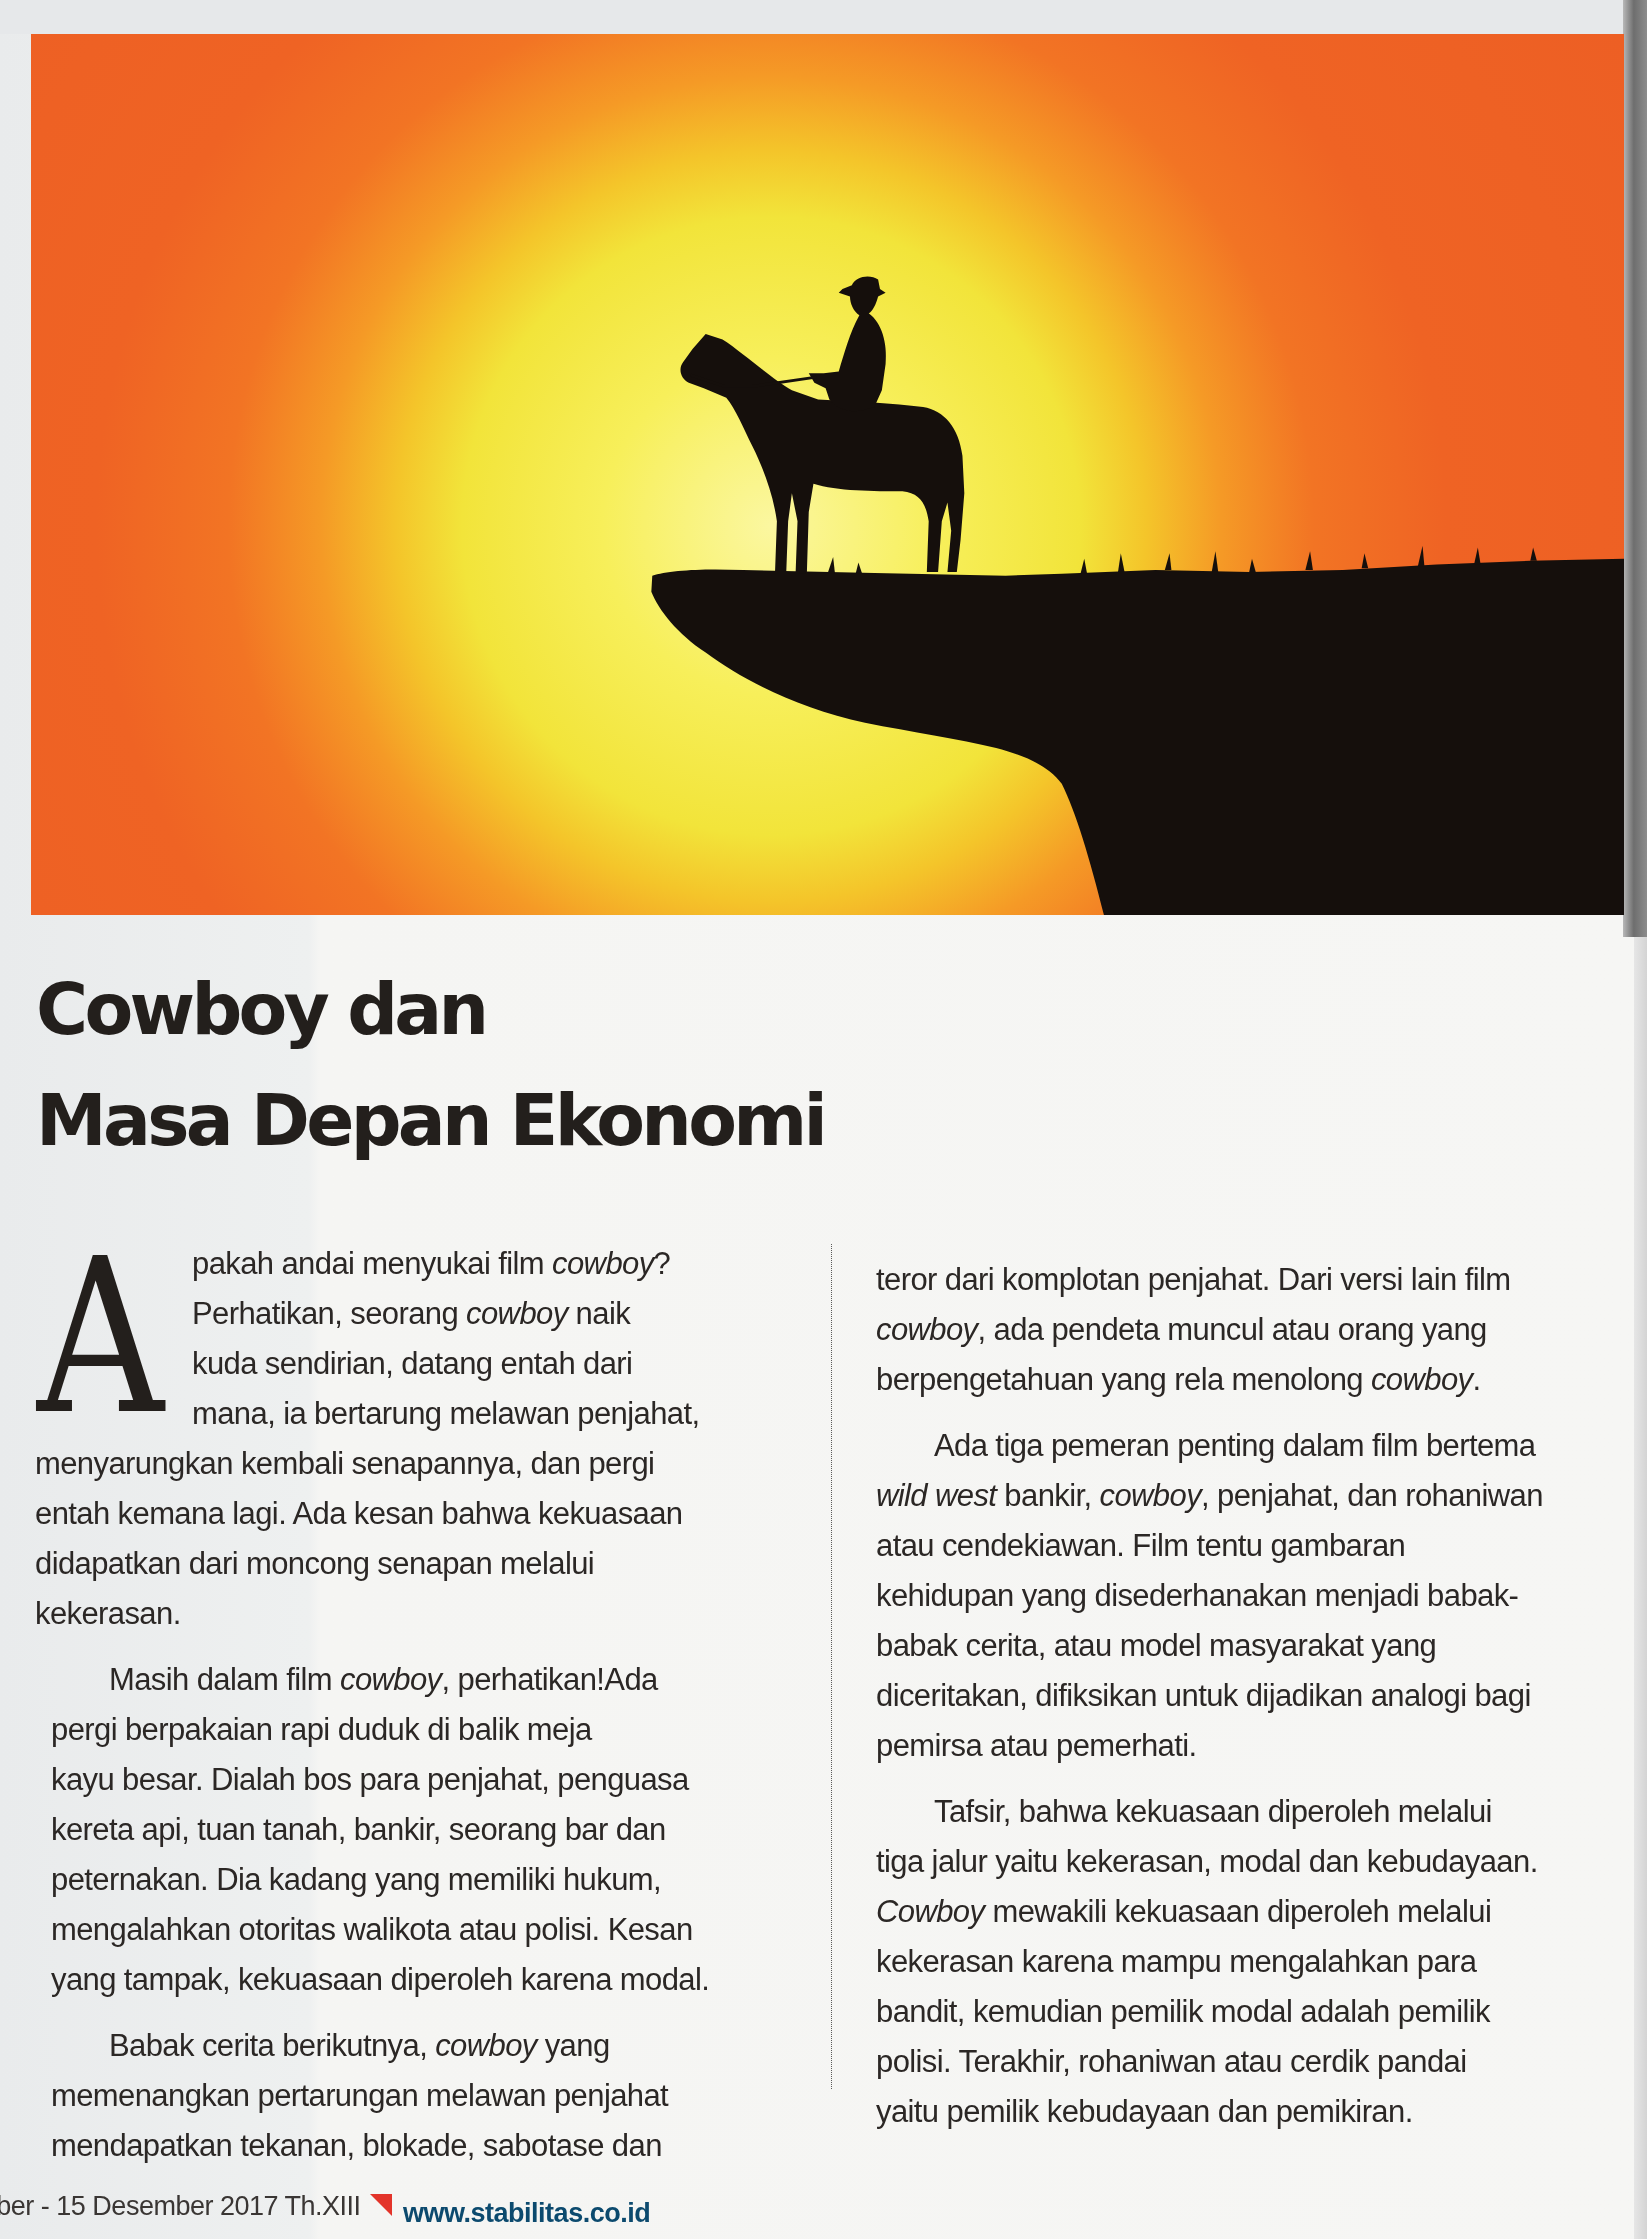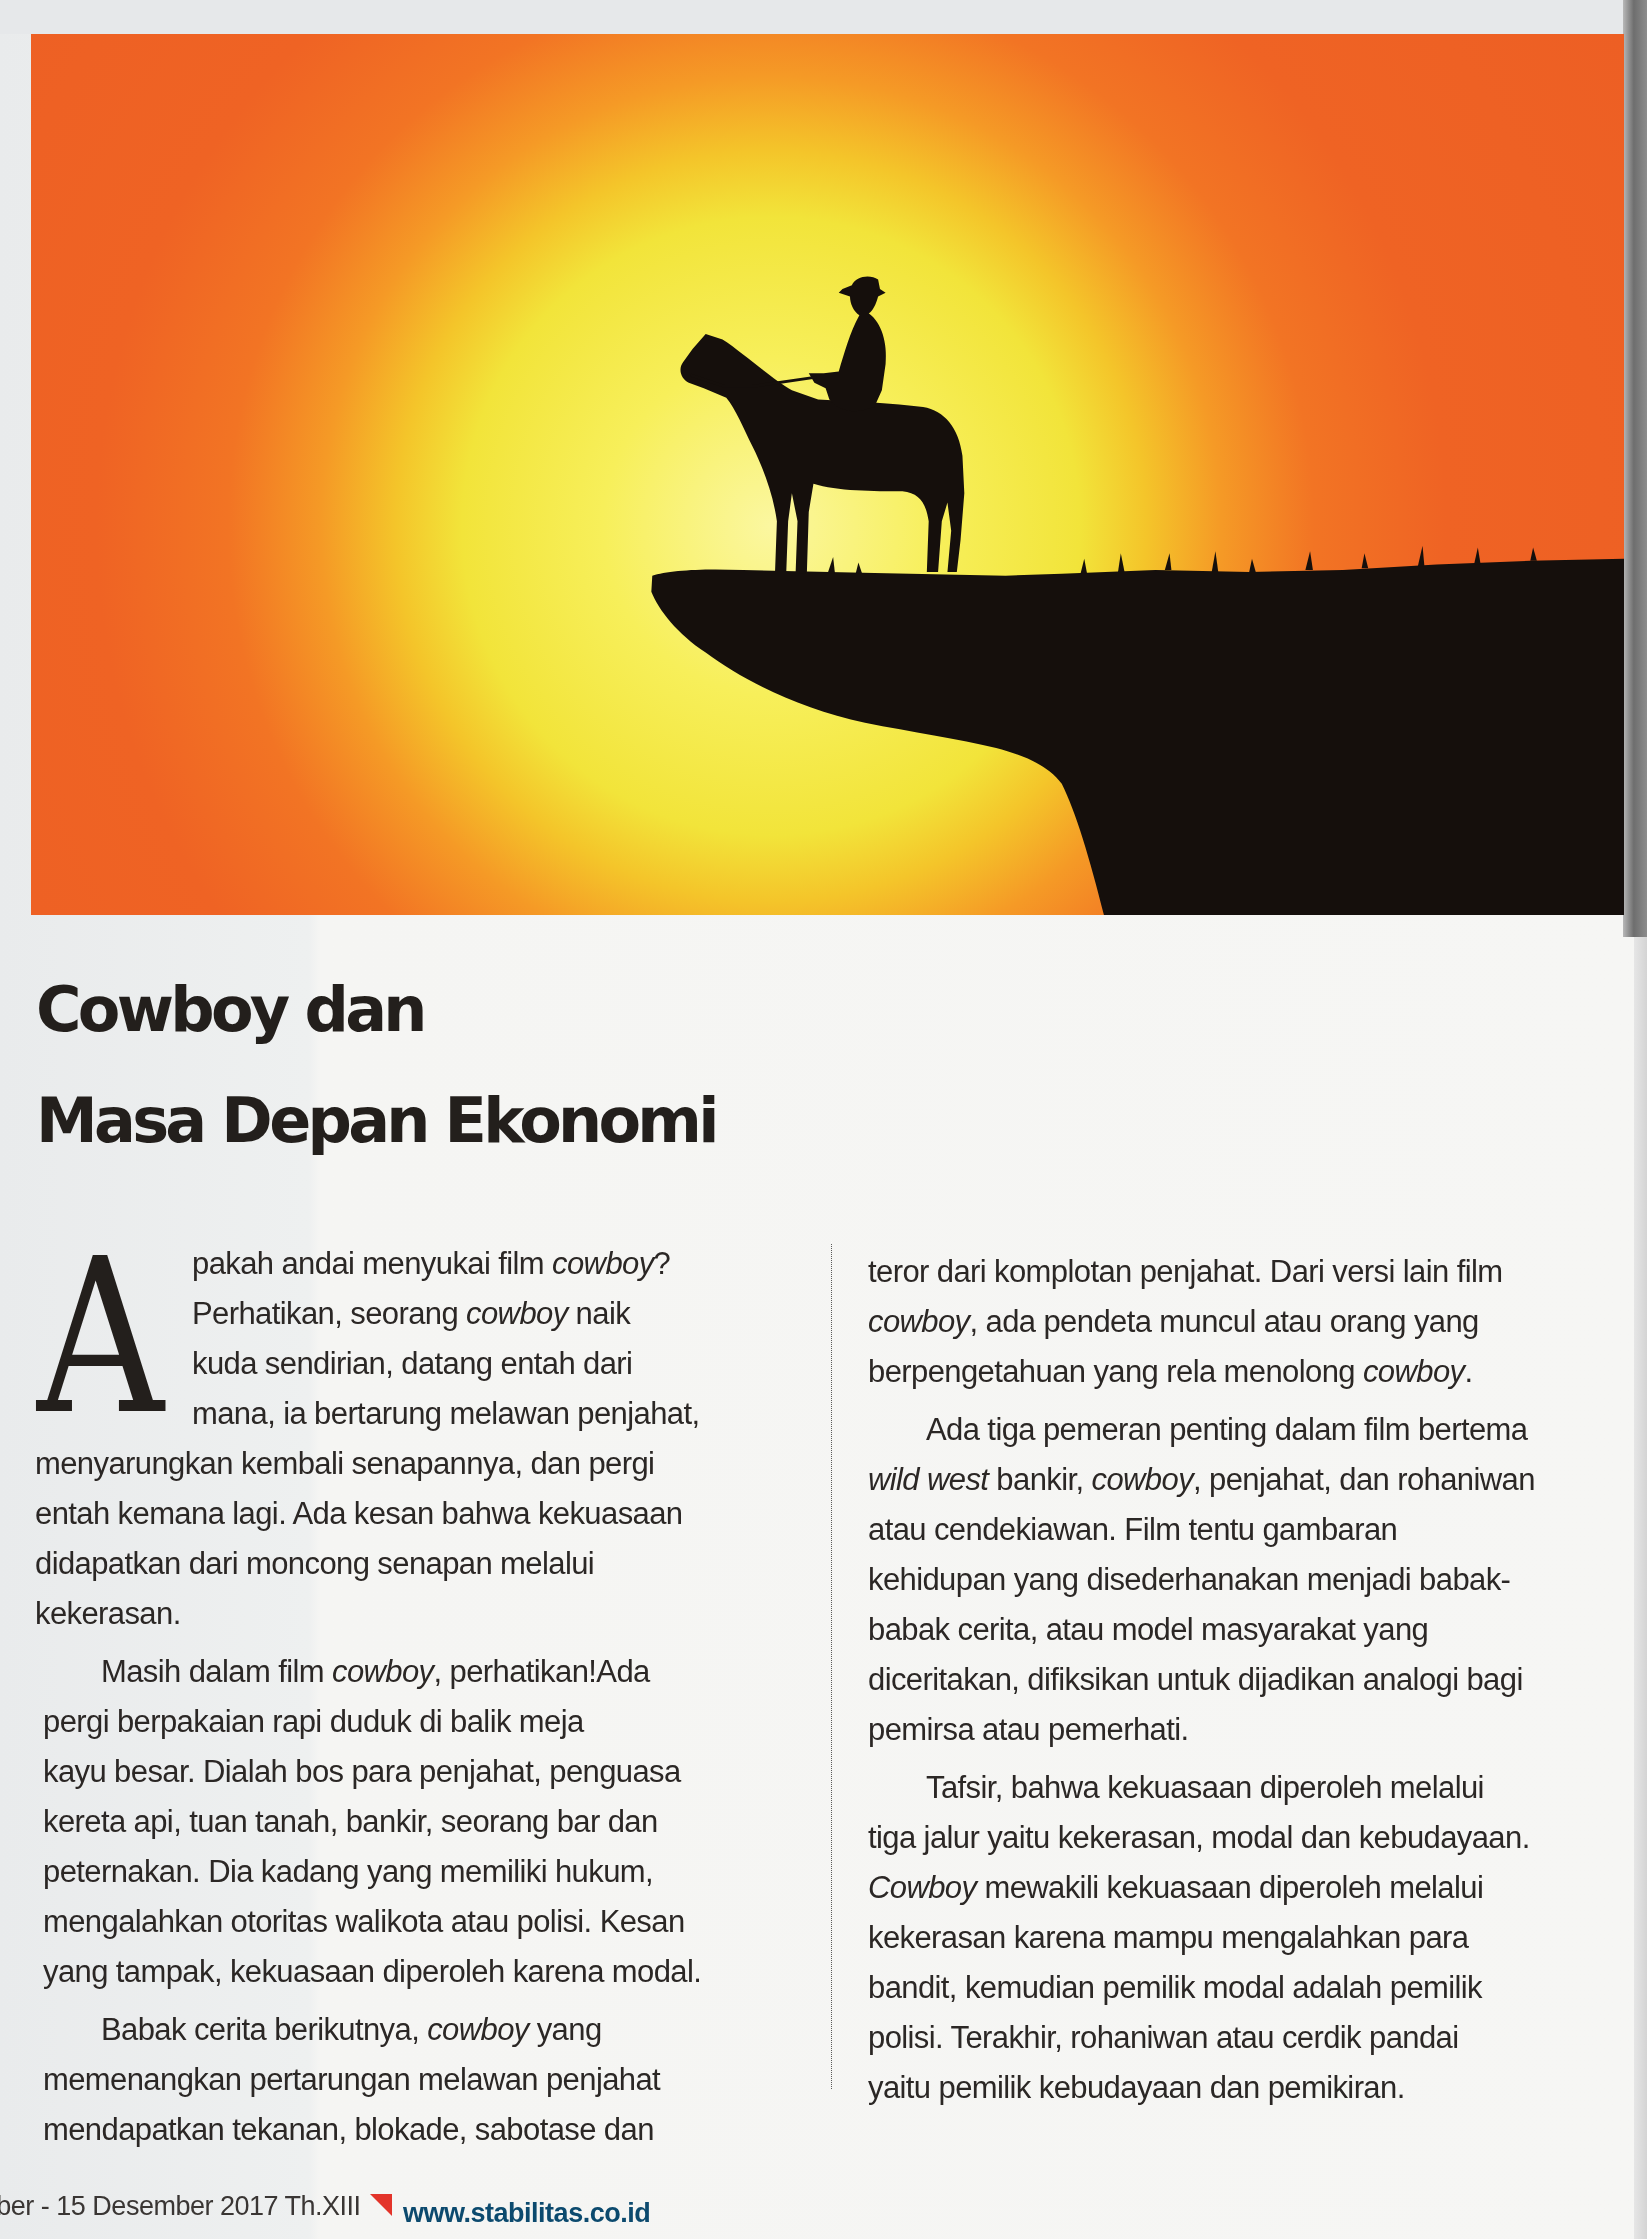--- a/index.html
+++ b/index.html
@@ -34,37 +34,37 @@
     background: radial-gradient(circle at 740px 492px,
       #fbf7a0 0px, #f7ef5a 169px, #f2e43a 309px, #f4c52a 375px,
       #f59a26 450px, #f27424 543px, #ef6324 675px, #ed5f24 100%);
   }
   .hero svg { position: absolute; left: 0; top: 0; }
 
   
   .title {
     position: absolute; left: 36px; top: 954px; width: 1218px;
     font-family: "DejaVu Sans", sans-serif; font-weight: bold;
-    font-size: 62px; line-height: 111px; letter-spacing: -3.7px;
+    font-size: 71px; line-height: 111px; letter-spacing: -3.7px;
     color: #231f1c;
     margin: 0;
   }
   .title span { display: block; }
 
   
   .col {
     position: absolute; top: 1239px;
     font-family: "Liberation Sans", sans-serif;
     font-size: 31px; line-height: 50px;
     color: #2b2725;
     letter-spacing: -0.6px;
   }
   .col-left { left: 35px; width: 768px; }
   .col-right { left: 860px; width: 768px; }
-  .col p { margin: 8px; }
+  .col p { margin: 16px; }
   .col .indent { text-indent: 58px; }
   .col em { font-style: italic; }
   .line { display: block; white-space: nowrap; }
 
   .dropcap-wrap { position: relative; }
   .dropcap {
     position: absolute; left: 1.9px; top: 3.7px;
     font-family: "DejaVu Serif", serif; font-size: 214px; line-height: 187px;
     color: #231f1c; font-weight: normal;
     transform: scaleX(0.82); transform-origin: left top;

